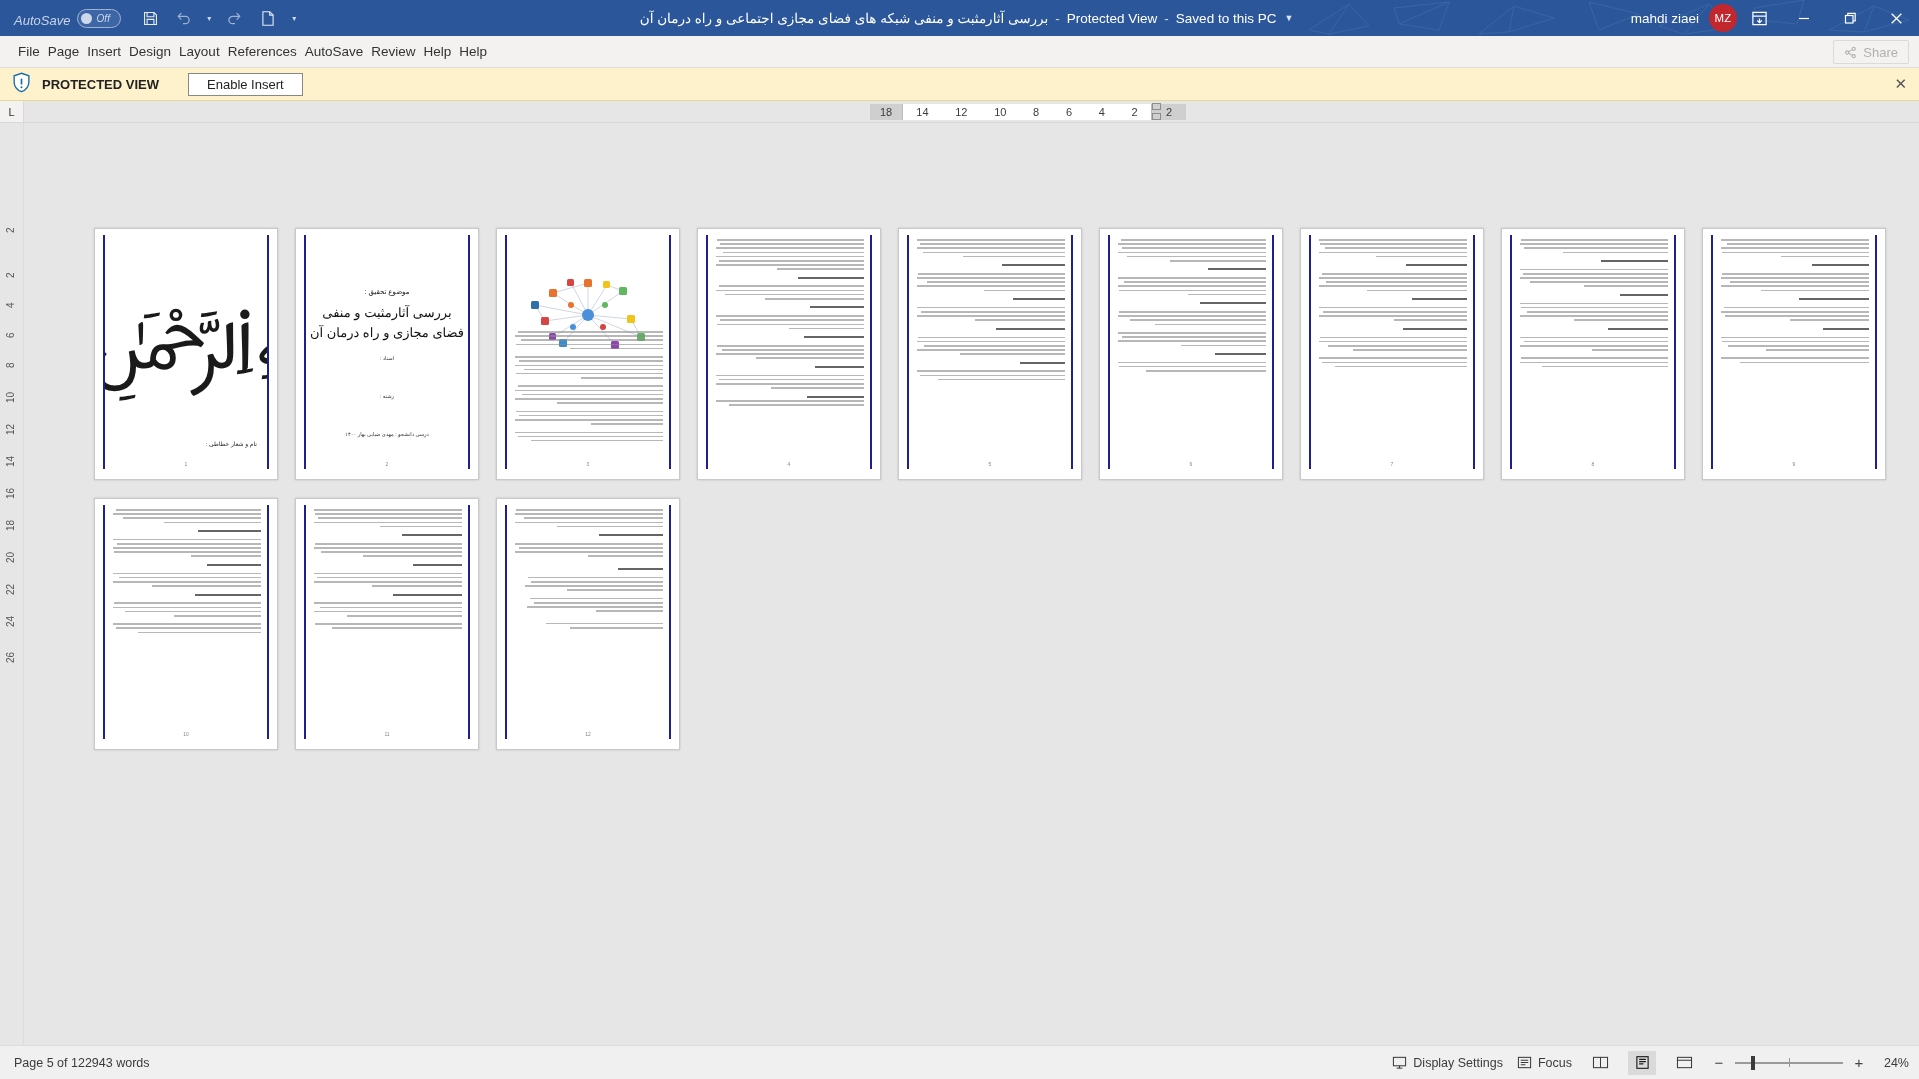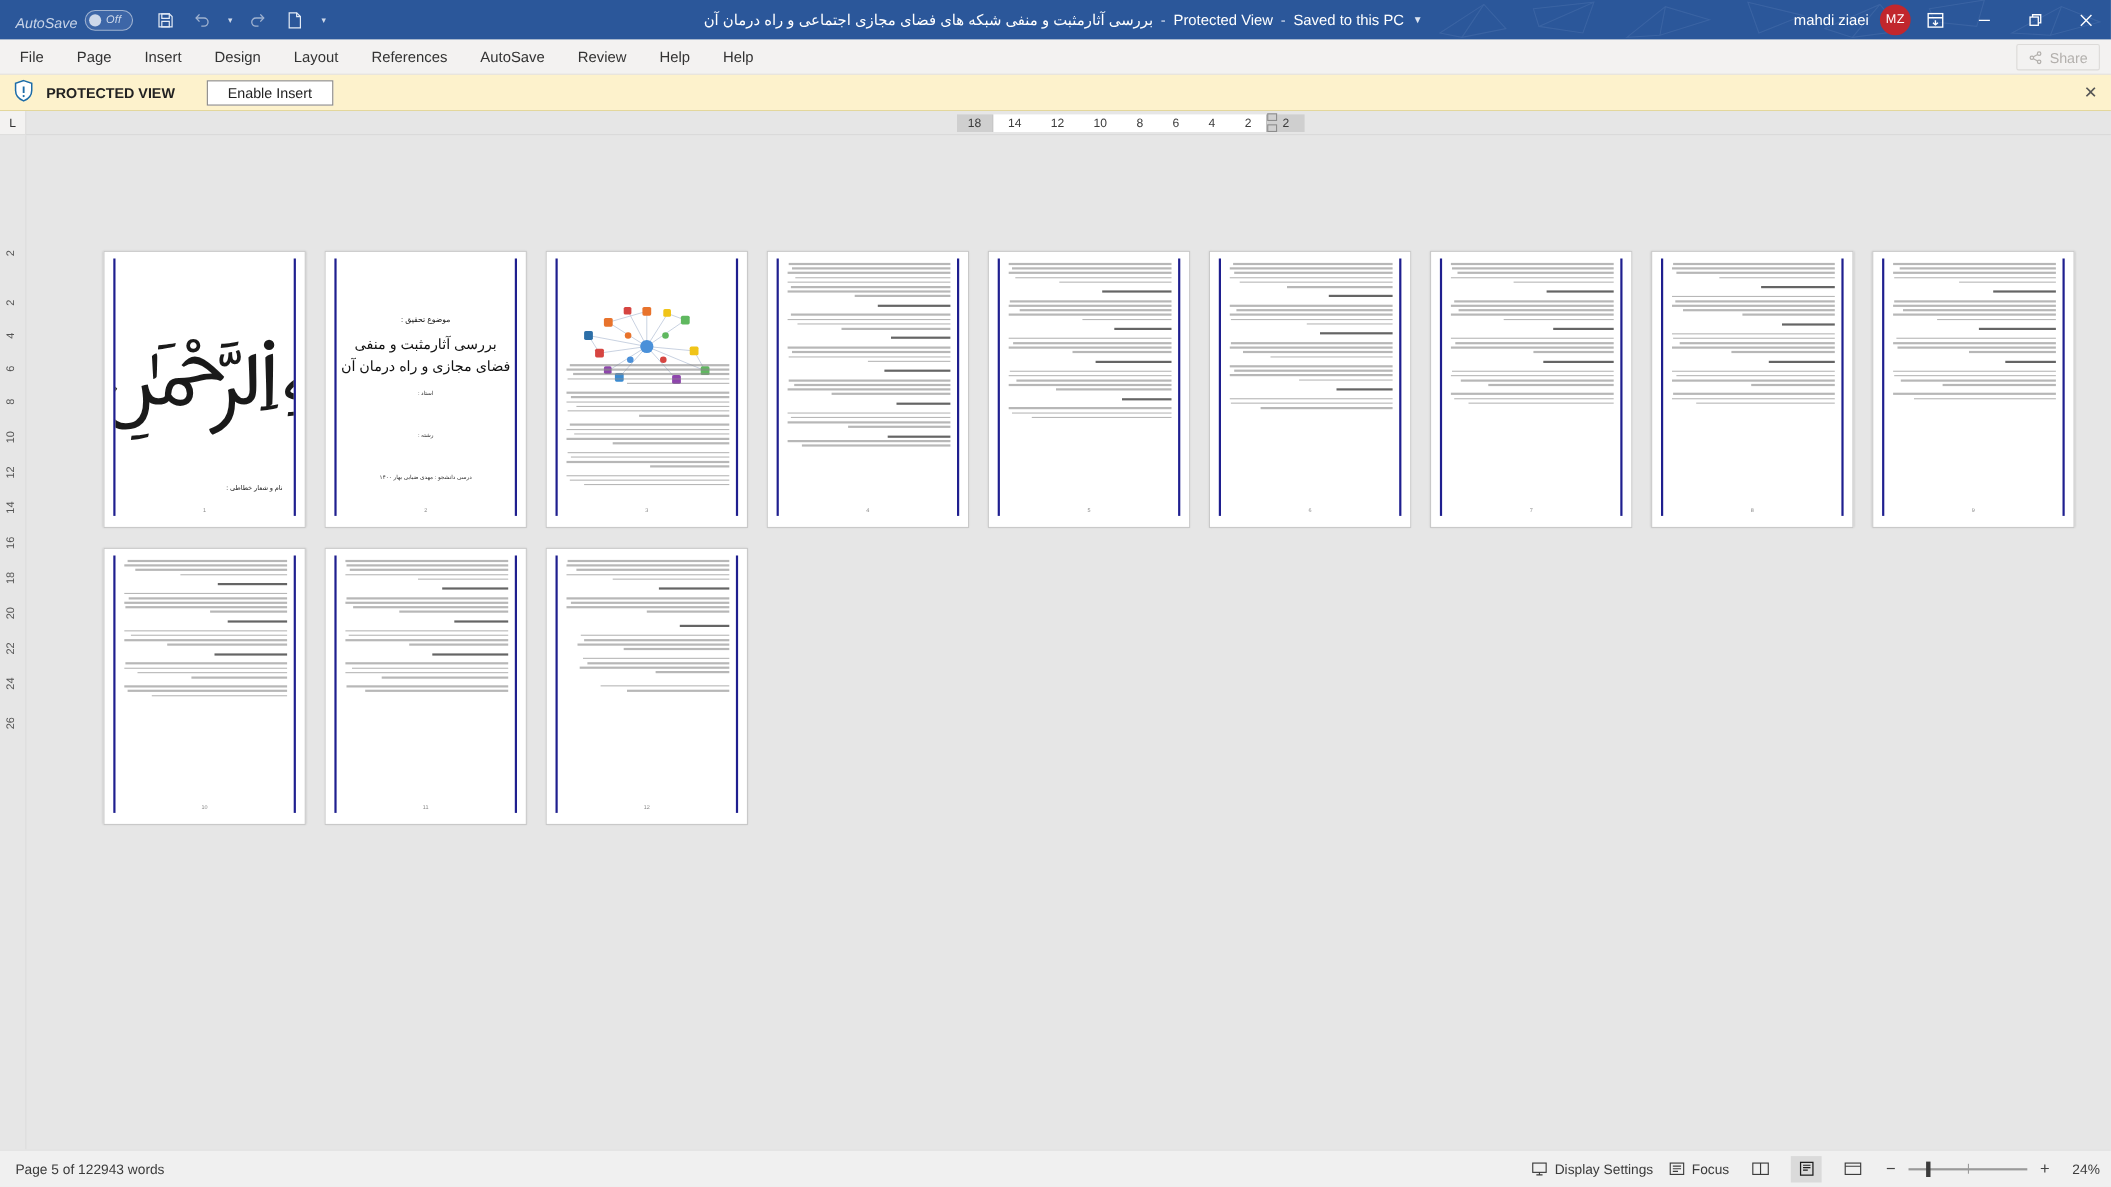--- a/index.html
+++ b/index.html
@@ -93,21 +93,21 @@
   }
 
   
   .ribbonbar {
     height: 32px; background: #f3f2f1;
     display: flex; align-items: stretch;
     border-bottom: 1px solid #e1dfdd;
     position: relative;
   }
   .tab {
-    padding: 0 15px;
+    padding: 0 4px;
     display: flex; align-items: center;
     font-size: 13.5px; color: #333;
     white-space: nowrap;
   }
   .tab:first-child { padding-left: 18px; }
   .share-btn {
     position: absolute; right: 10px; top: 4px;
     height: 24px; display: flex; align-items: center; gap: 6px;
     padding: 0 10px; font-size: 13px; color: #b3b0ad;
     border: 1px solid #dcdad8; background: #f3f2f1; border-radius: 2px;

